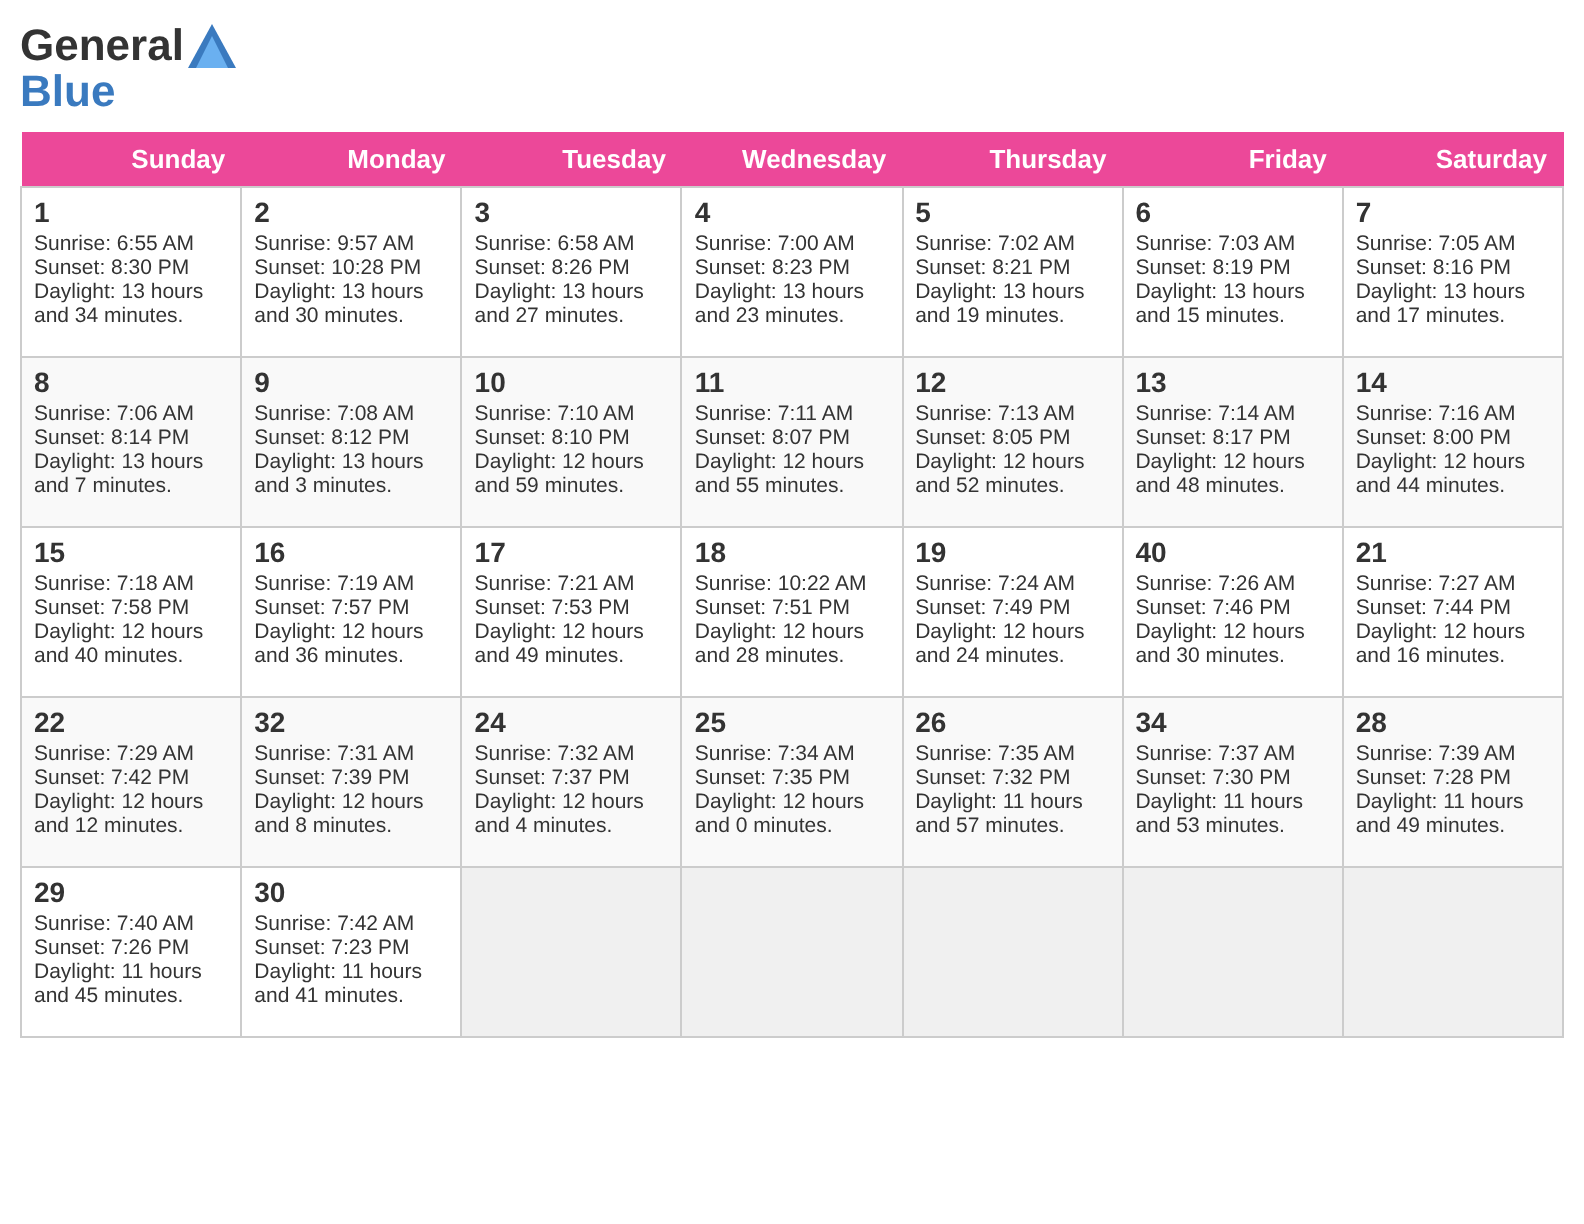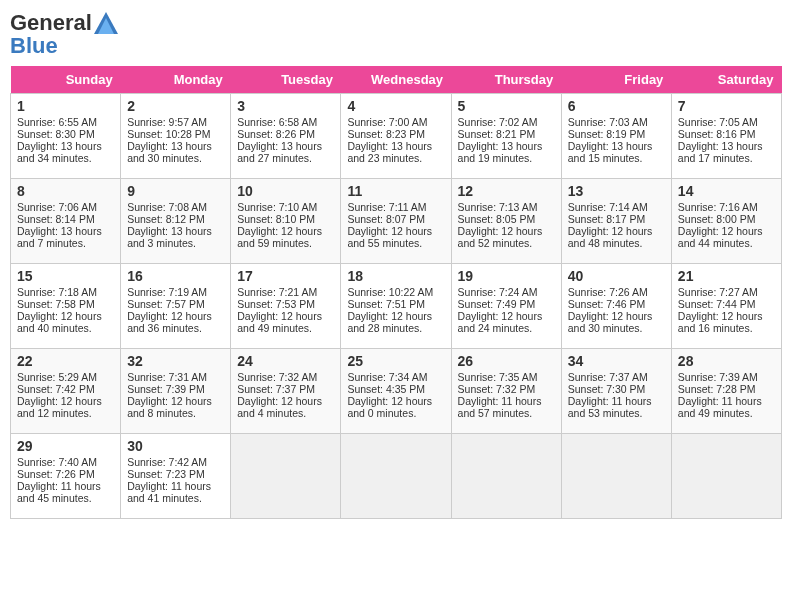--- a/index.html
+++ b/index.html
@@ -257,21 +257,21 @@
           <span class="day-num">21</span>
           <div>Sunrise: 7:27 AM</div>
           <div>Sunset: 7:44 PM</div>
           <div>Daylight: 12 hours</div>
           <div>and 16 minutes.</div>
         </td>
       </tr>
       <tr>
         <td>
           <span class="day-num">22</span>
-          <div>Sunrise: 5:29 AM</div>
+          <div>Sunrise: 7:29 AM</div>
           <div>Sunset: 7:42 PM</div>
           <div>Daylight: 12 hours</div>
           <div>and 12 minutes.</div>
         </td>
         <td>
           <span class="day-num">32</span>
           <div>Sunrise: 7:31 AM</div>
           <div>Sunset: 7:39 PM</div>
           <div>Daylight: 12 hours</div>
           <div>and 8 minutes.</div>
@@ -279,21 +279,21 @@
         <td>
           <span class="day-num">24</span>
           <div>Sunrise: 7:32 AM</div>
           <div>Sunset: 7:37 PM</div>
           <div>Daylight: 12 hours</div>
           <div>and 4 minutes.</div>
         </td>
         <td>
           <span class="day-num">25</span>
           <div>Sunrise: 7:34 AM</div>
-          <div>Sunset: 4:35 PM</div>
+          <div>Sunset: 7:35 PM</div>
           <div>Daylight: 12 hours</div>
           <div>and 0 minutes.</div>
         </td>
         <td>
           <span class="day-num">26</span>
           <div>Sunrise: 7:35 AM</div>
           <div>Sunset: 7:32 PM</div>
           <div>Daylight: 11 hours</div>
           <div>and 57 minutes.</div>
         </td>

